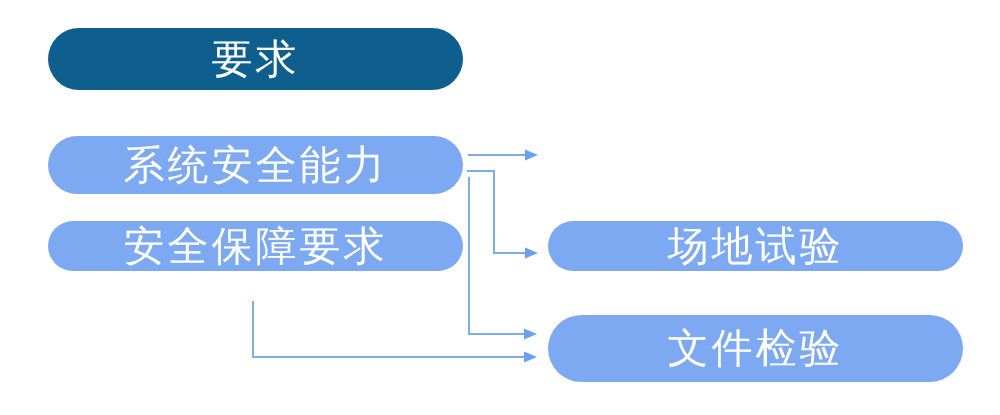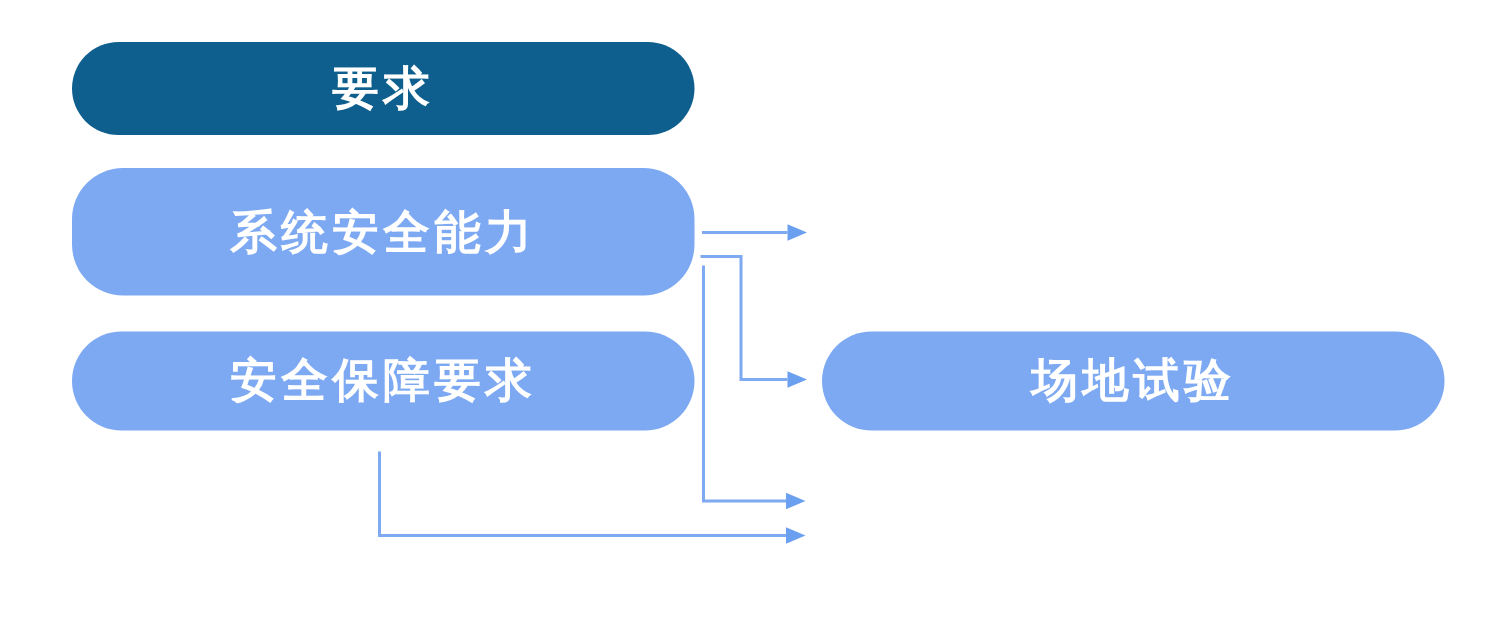--- a/index.html
+++ b/index.html
@@ -21,36 +21,36 @@
     top: 0;
     width: 1000px;
     height: 415px;
   }
   .box {
     position: absolute;
     display: flex;
     align-items: center;
     justify-content: center;
     color: var(--text-color, #ffffff);
-    font-weight: 700;
-    font-size: 31px;
+    font-weight: 400;
+    font-size: 41px;
     letter-spacing: 3px;
     border-radius: 34px;
     white-space: nowrap;
     user-select: none;
   }
   .box.header { background: var(--header-fill, #0E5F8D); }
   .box.item   { background: var(--item-fill, #7DA9F2); }
 
   
   .col-left  { left: 48px;  width: 415px; }
   .col-right { left: 548px; width: 415px; }
   .row-header { top: 28px;  height: 62px; }
-  .row-1      { top: 112px; height: 85px; }
-  .row-2      { top: 221px; height: 66px; }
+  .row-1      { top: 136px; height: 58px; }
+  .row-2      { top: 221px; height: 50px; }
   .row-3      { top: 315px; height: 67px; }
 
   .connector-line {
     fill: none;
     stroke: var(--connector-color, #7FA9F0);
     stroke-width: 2;
   }
   .connector-head {
     fill: var(--arrowhead-color, #6BA0F0);
     stroke: none;
@@ -87,14 +87,15 @@
   <div class="box header col-left row-header">要求</div>
 
   <div class="box item col-left row-1">系统安全能力</div>
 
   <div class="box item col-left row-2">安全保障要求</div>
 
 
 
   <div class="box item col-right row-2">场地试验</div>
 
+  <div class="box item col-right row-3">文件检验</div>
 
 </div>
 
 </body></html>

